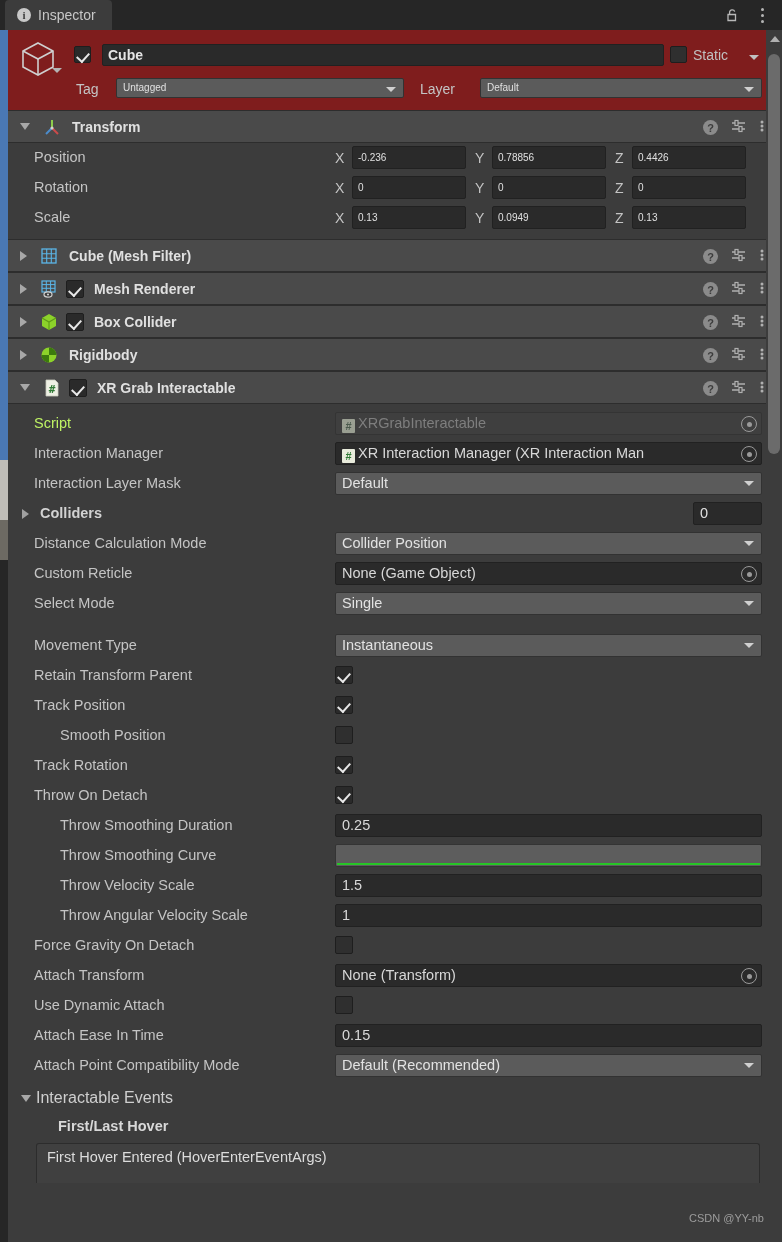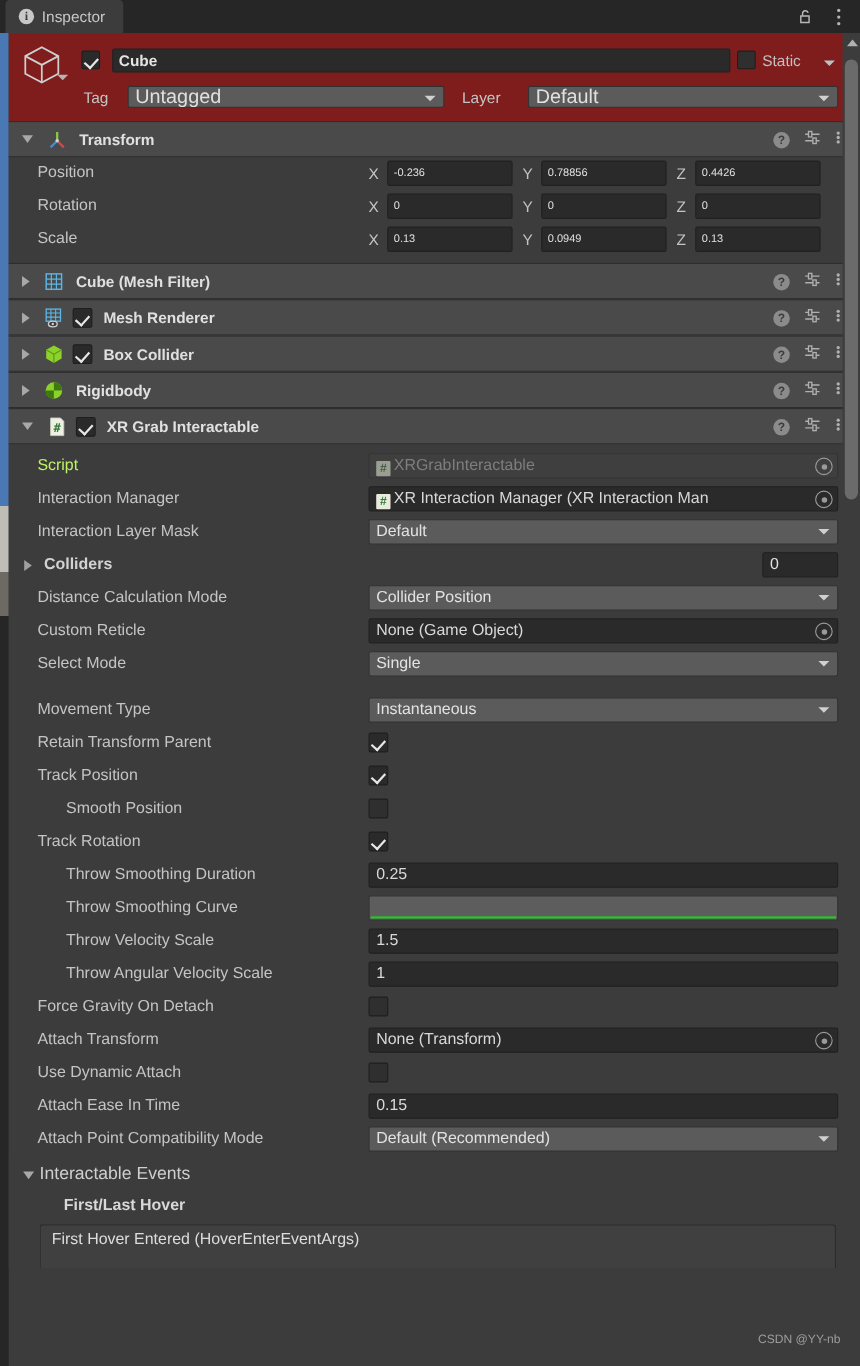--- a/index.html
+++ b/index.html
@@ -93,21 +93,21 @@
     position: absolute; left: 741px; top: 25px;
     width: 0; height: 0; border-left: 5px solid transparent;
     border-right: 5px solid transparent; border-top: 5px solid #c0c0c0;
   }
   .tl-label {
     position: absolute; top: 51px; color: #c4c4c4; font-size: 14px;
   }
   .tl-dd {
     position: absolute; top: 48px; height: 20px;
     background: #5b5b5b; border: 1px solid #323232; border-radius: 2px;
-    color: #e0e0e0; font-size: 18px; padding: 0 6px; line-height: 18px;
+    color: #e0e0e0; font-size: 10px; padding: 0 6px; line-height: 18px;
   }
   .dd-caret {
     position: absolute; right: 7px; top: 8px;
     width: 0; height: 0; border-left: 5px solid transparent;
     border-right: 5px solid transparent; border-top: 5px solid #d0d0d0;
   }
 
   
   .comp-header {
     position: relative; height: 33px;
@@ -644,20 +644,24 @@
       <span class="lbl indent">Smooth Position</span>
       <span class="cbx"></span>
     </div>
 
     <div class="row">
       <span class="lbl">Track Rotation</span>
       <span class="cbx on"></span>
     </div>
 
 
+    <div class="row">
+      <span class="lbl">Throw On Detach</span>
+      <span class="cbx on"></span>
+    </div>
 
     <div class="row">
       <span class="lbl indent">Throw Smoothing Duration</span>
       <span class="fld dark">0.25</span>
     </div>
 
     <div class="row">
       <span class="lbl indent">Throw Smoothing Curve</span>
       <span class="curve"></span>
     </div>

